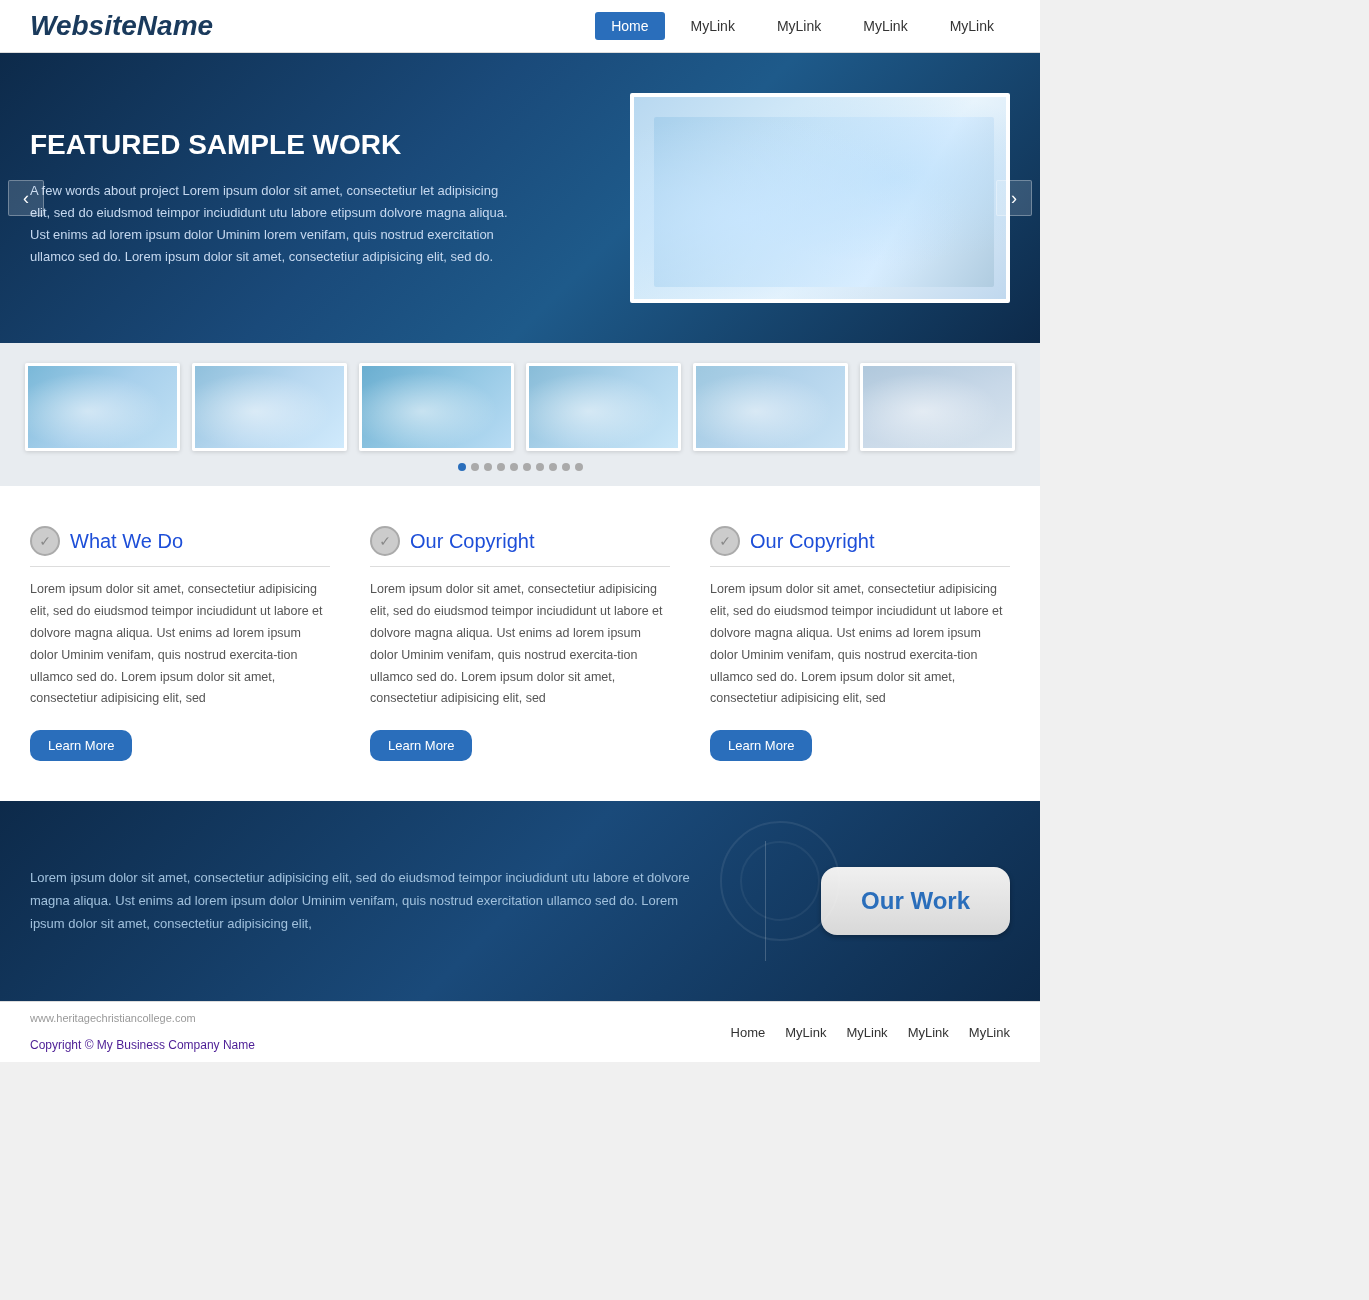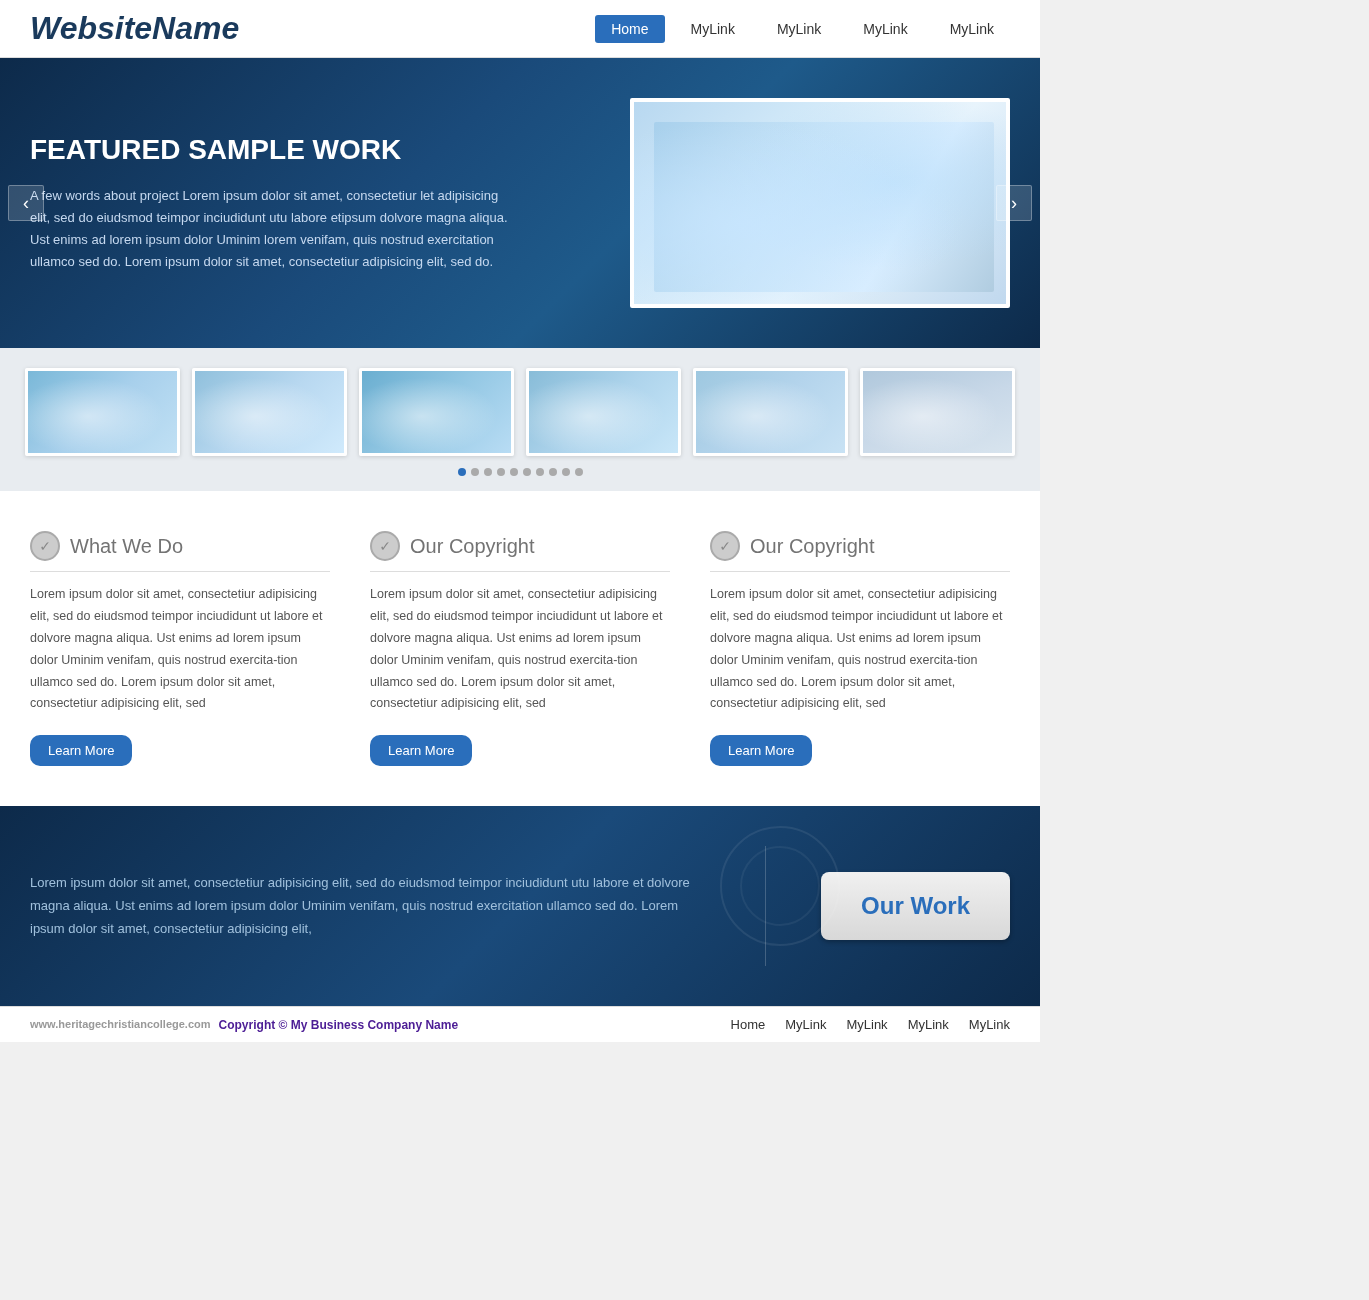--- a/index.html
+++ b/index.html
@@ -8,21 +8,21 @@
     
     .header {
       background: #fff;
       display: flex;
       align-items: center;
       justify-content: space-between;
       padding: 10px 30px;
       border-bottom: 1px solid #ddd;
     }
     .logo {
-      font-size: 32px;
+      font-size: 28px;
       font-weight: bold;
       color: #1a3a5c;
       font-style: italic;
     }
     .nav {
       display: flex;
       align-items: center;
       gap: 10px;
     }
     .nav-item {
@@ -181,21 +181,21 @@
       display: flex;
       align-items: center;
       justify-content: center;
       font-size: 14px;
       color: #888;
       border: 2px solid #aaa;
       flex-shrink: 0;
     }
     .col-title {
       font-size: 20px;
-      color: #737373;
+      color: #1d4ed8;
       font-weight: normal;
     }
     .col-text {
       font-size: 12.5px;
       color: #555;
       line-height: 1.75;
       margin-bottom: 20px;
     }
     .learn-more-btn {
       display: inline-block;
@@ -240,21 +240,21 @@
       margin: 0 30px;
       flex-shrink: 0;
     }
     .our-work-btn {
       background: linear-gradient(to bottom, #f0f0f0, #d8d8d8);
       color: #2a6ebb;
       font-size: 24px;
       font-weight: bold;
       padding: 20px 40px;
       border: none;
-      border-radius: 8px;
+      border-radius: 16px;
       cursor: pointer;
       white-space: nowrap;
       box-shadow: 0 2px 5px rgba(0,0,0,0.3);
       flex-shrink: 0;
     }
     .pro-circle-decoration {
       position: absolute;
       width: 120px;
       height: 120px;
       border-radius: 50%;
@@ -276,23 +276,22 @@
     .footer {
       background: #fff;
       padding: 10px 30px;
       display: flex;
       align-items: center;
       justify-content: space-between;
       border-top: 1px solid #ddd;
     }
     .footer-left {
       display: flex;
-      flex-direction: row;
-      gap: 8px;
-      font-weight: bold;
+      flex-direction: column;
+      gap: 14px;
     }
     .footer-url {
       font-size: 11px;
       color: #999;
     }
     .footer-copy {
       font-size: 12px;
       color: #4c1d95;
     }
     .footer-nav {

